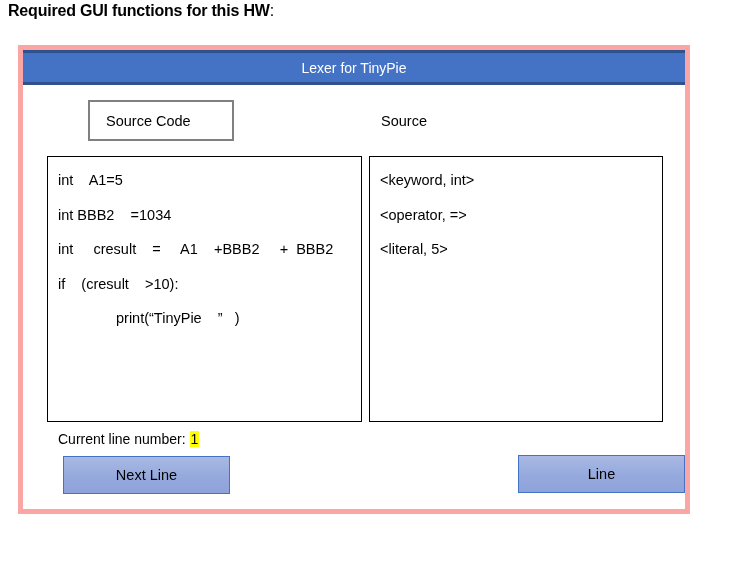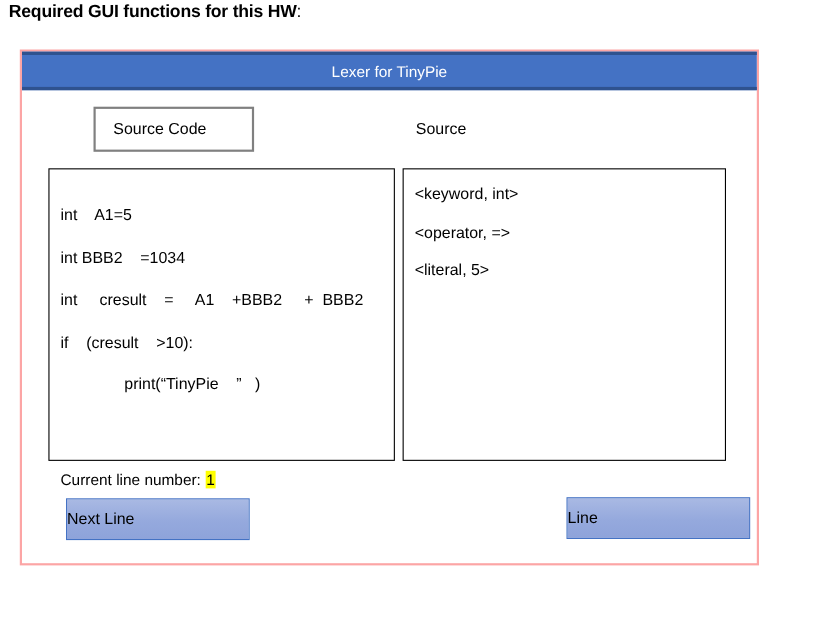--- a/index.html
+++ b/index.html
@@ -30,21 +30,21 @@
     font-weight: normal;
   }
 
   
   #app-window {
     position: absolute;
     left: 18px;
     top: 45px;
     width: 672px;
     height: 469px;
-    border: 2px solid #fca5a5;
+    border: 5px solid #fca5a5;
     box-sizing: border-box;
     background: #ffffff;
   }
 
   #window-titlebar {
     position: absolute;
     left: 0;
     top: 0;
     width: 100%;
     height: 35px;
@@ -101,21 +101,20 @@
     left: 24px;
     width: 315px;
   }
   #tokens-panel {
     left: 346px;
     width: 294px;
   }
   .code-line {
     margin-bottom: 15px;
     white-space: pre-wrap;
-    margin-top: 19px;
   }
   .code-line.indent {
     padding-left: 58px;
   }
   .token-line {
     margin-bottom: 15px;
     white-space: pre;
   }
 
   
@@ -135,21 +134,21 @@
   .app-button {
     position: absolute;
     border: 1.5px solid #4472C4;
     box-sizing: border-box;
     background: linear-gradient(to bottom, #A9B9E3 0%, #95A9DD 55%, #8EA3DA 100%);
     color: #000000;
     font-size: 14.5px;
     font-family: "Liberation Sans", sans-serif;
     display: flex;
     align-items: center;
-    justify-content: flex-start;
+    justify-content: center;
     cursor: pointer;
   }
   #next-line-button {
     left: 40px;
     top: 406px;
     width: 167px;
     height: 38px;
   }
   #exit-button {
     left: 495px;

